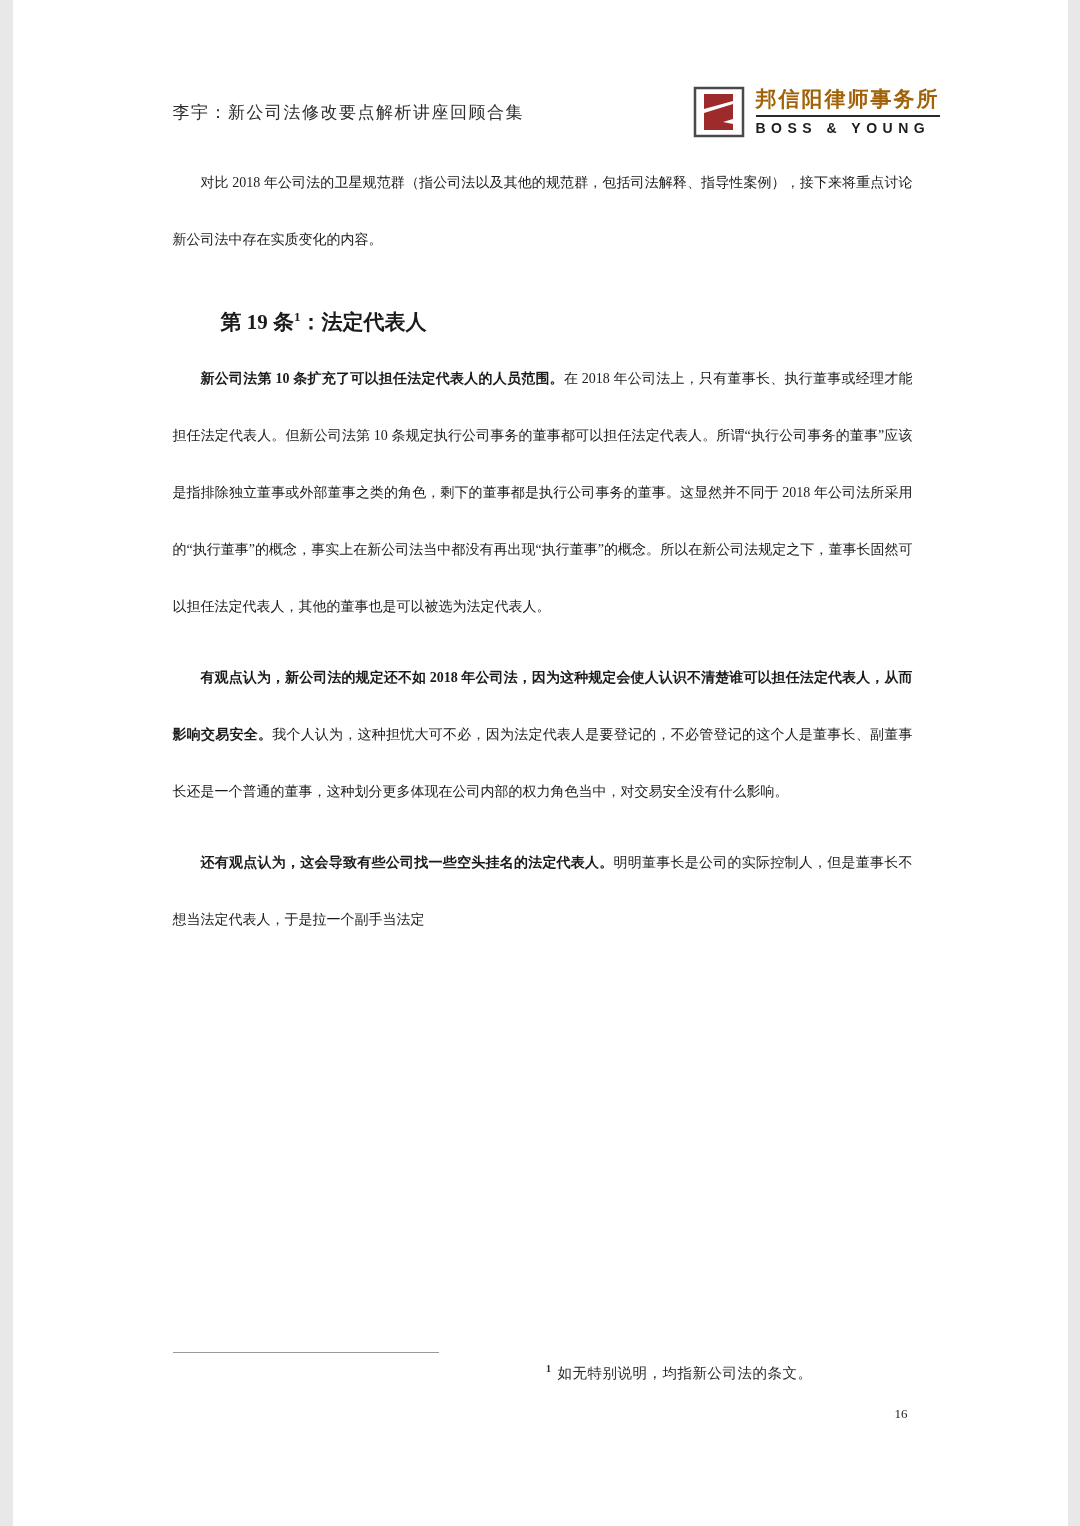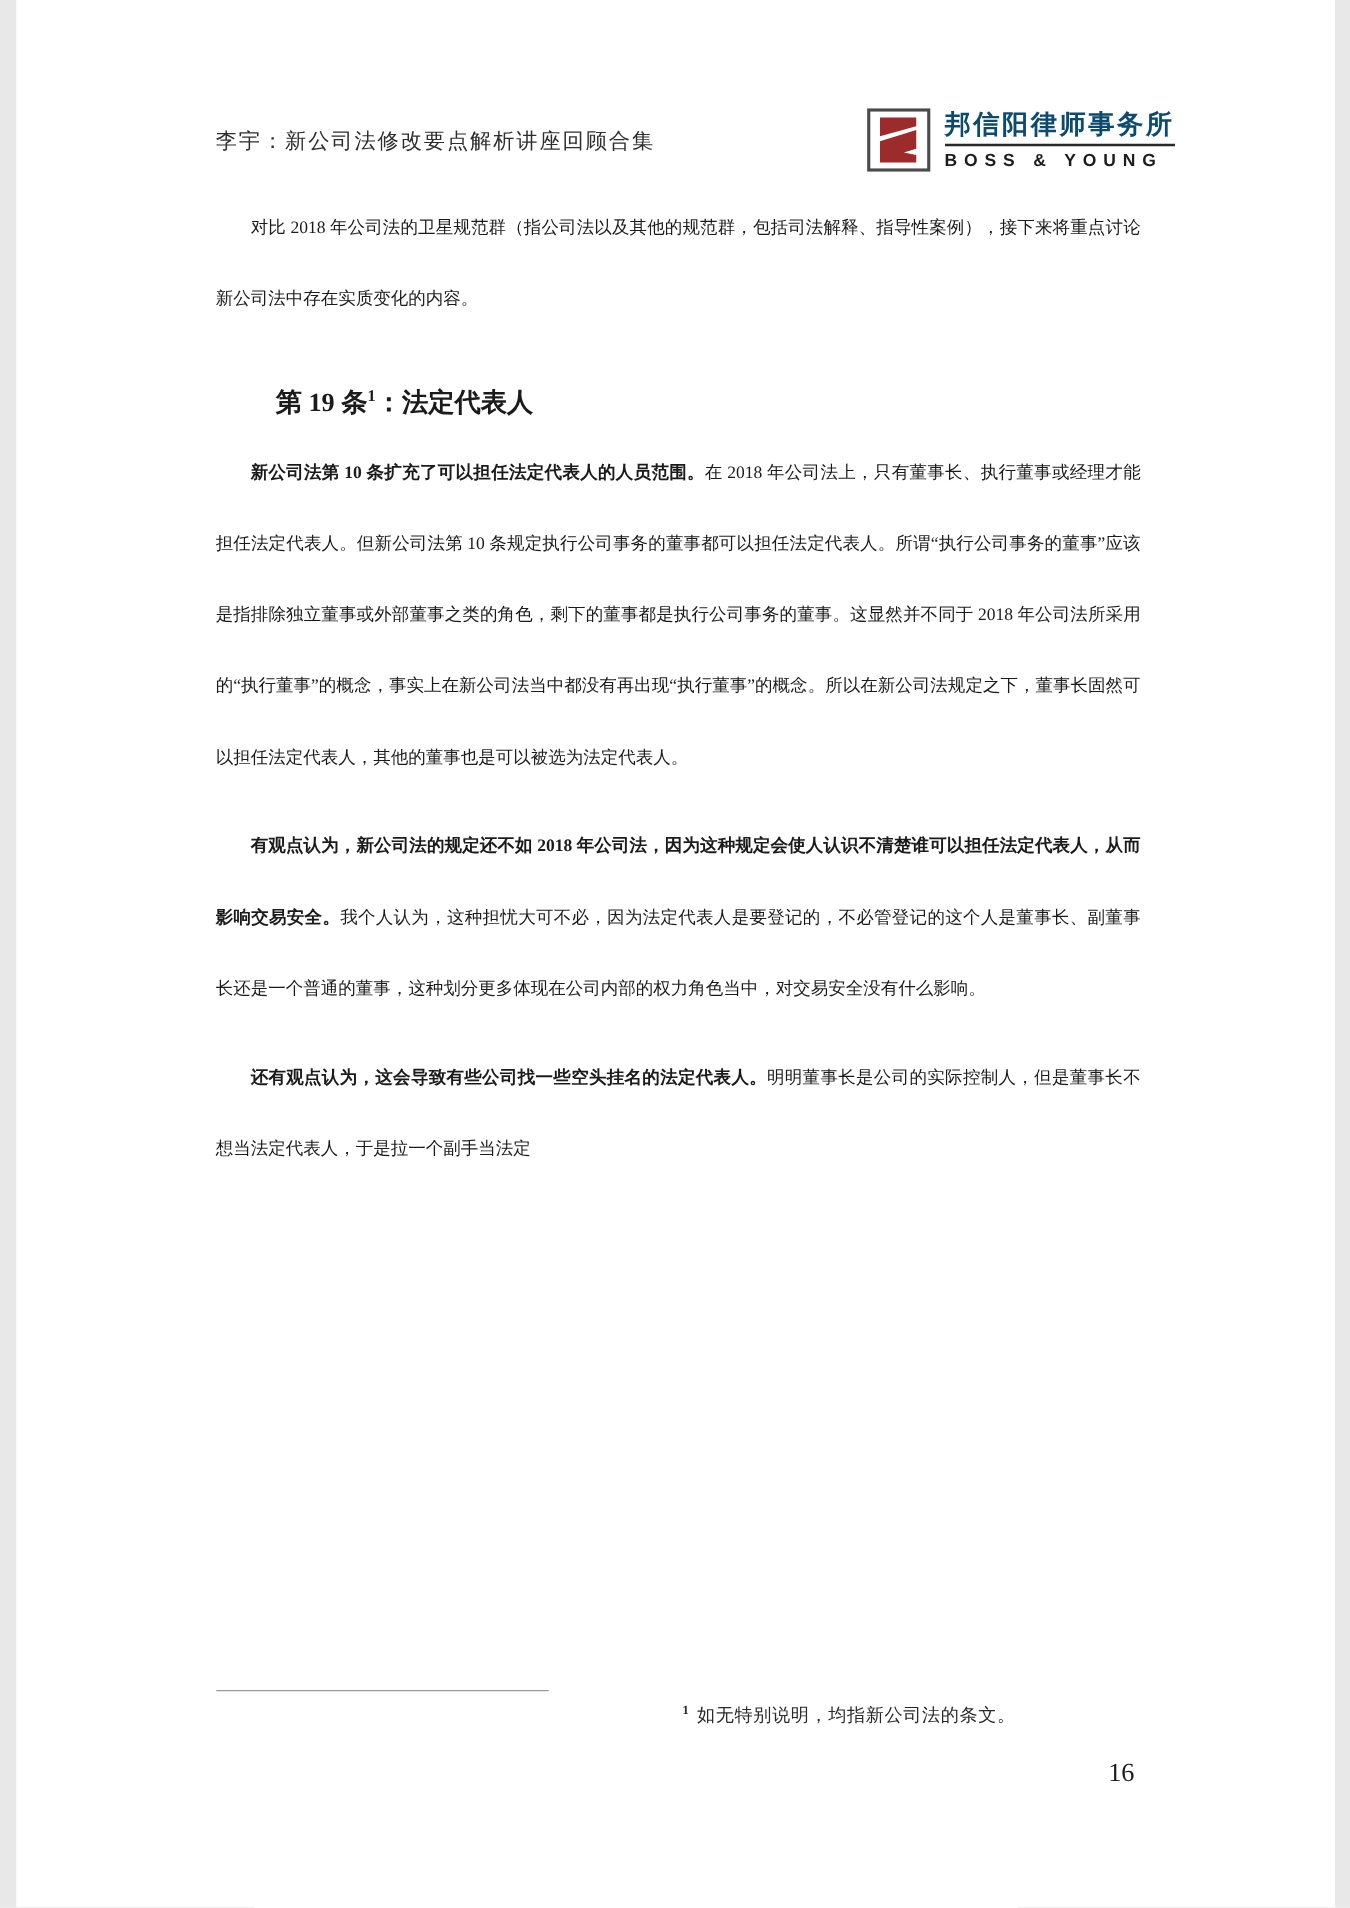--- a/index.html
+++ b/index.html
@@ -30,24 +30,24 @@
     color: #2e2e2e;
   }
   .logo {
     display: flex;
     align-items: center;
     gap: 11px;
   }
   .logo-mark svg { display: block; }
   .logo-text { display: flex; flex-direction: column; }
   .logo-cn {
-    font-family: Liberation Serif, serif;
+    font-family: Liberation Sans, sans-serif;
     font-size: 21px;
     font-weight: bold;
-    color: #0c4a6e;
+    color: #a16207;
     letter-spacing: 2px;
     line-height: 1.15;
   }
   .logo-divider {
     height: 2px;
     background: #2a2a2a;
     margin: 4px 0 4px 0;
   }
   .logo-en {
     font-family: Liberation Sans, sans-serif;
@@ -113,21 +113,21 @@
   }
   .footnote-text sup {
     font-size: 10px;
     font-weight: bold;
     margin-right: 6px;
   }
   .page-number {
     position: absolute;
     right: 160px;
     top: 1406px;
-    font-size: 21px;
+    font-size: 13px;
     color: #1b1b1b;
     margin-left: 34px;
   }
 </style>
 </head>
 <body>
 
 <div class="page">
 
   <div class="header">

